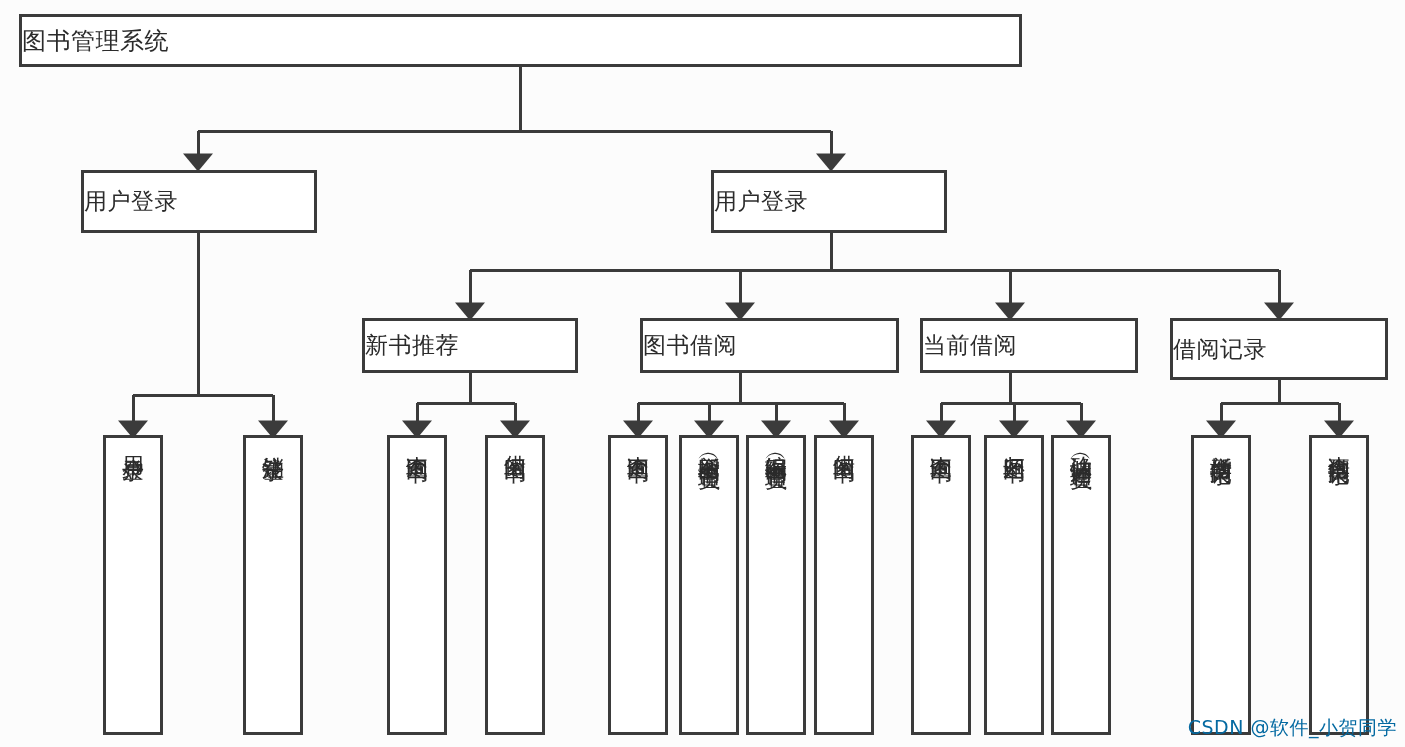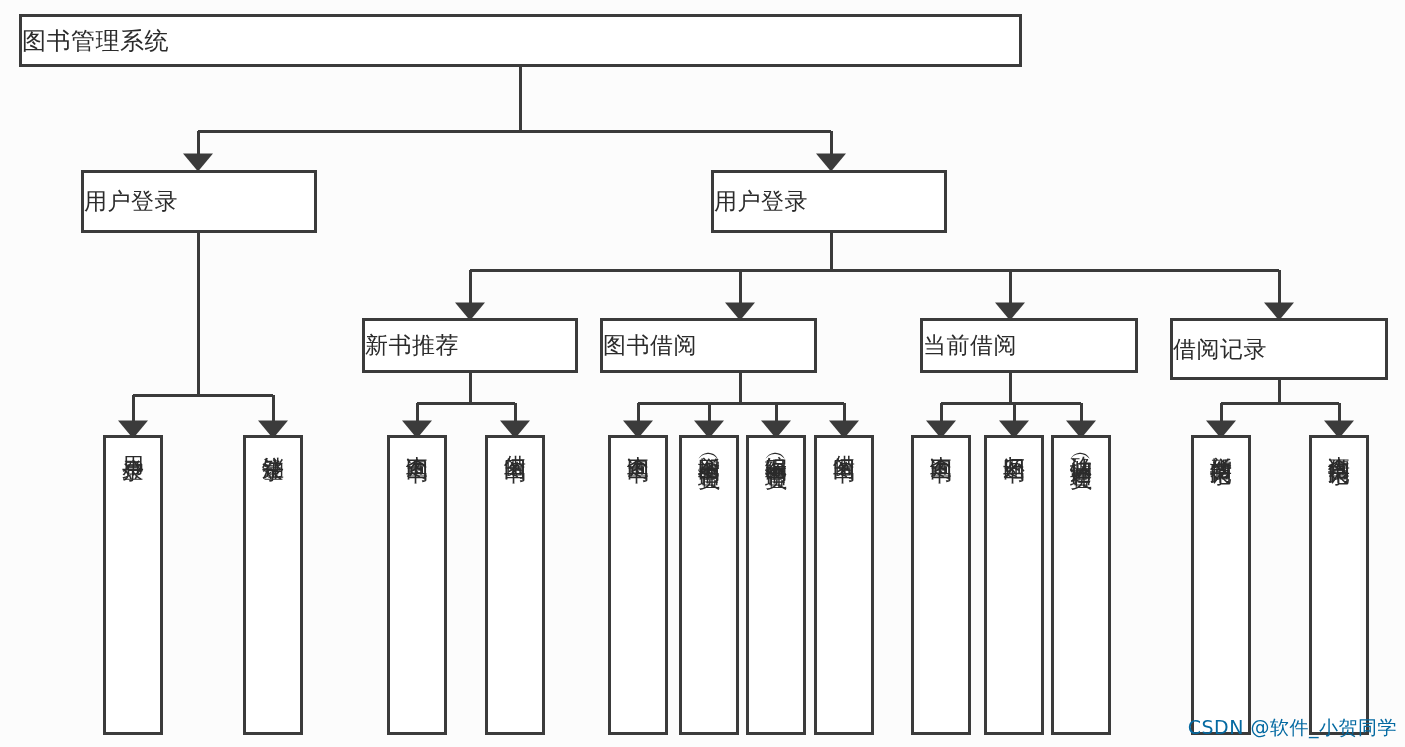--- a/index.html
+++ b/index.html
@@ -128,21 +128,21 @@
   <div class="node branch" style="left: 81px; top: 170px; width: 236px; height: 63px;">
     <span>用户登录</span>
   </div>
   <div class="node branch" style="left: 711px; top: 170px; width: 236px; height: 63px;">
     <span>用户登录</span>
   </div>
 
   <div class="node branch" style="left: 362px; top: 318px; width: 216px; height: 55px;">
     <span>新书推荐</span>
   </div>
-  <div class="node branch" style="left: 600px; top: 318px; width: 217px; height: 55px;">
+  <div class="node branch" style="left: 640px; top: 318px; width: 259px; height: 55px;">
     <span>图书借阅</span>
   </div>
   <div class="node branch" style="left: 920px; top: 318px; width: 218px; height: 55px; font-family: Liberation Serif, serif;">
     <span>当前借阅</span>
   </div>
   <div class="node branch" style="left: 1170px; top: 318px; width: 218px; height: 62px;">
     <span>借阅记录</span>
   </div>
 
   <div class="node leaf" style="left: 103px; top: 435px; width: 60px; height: 300px;">

